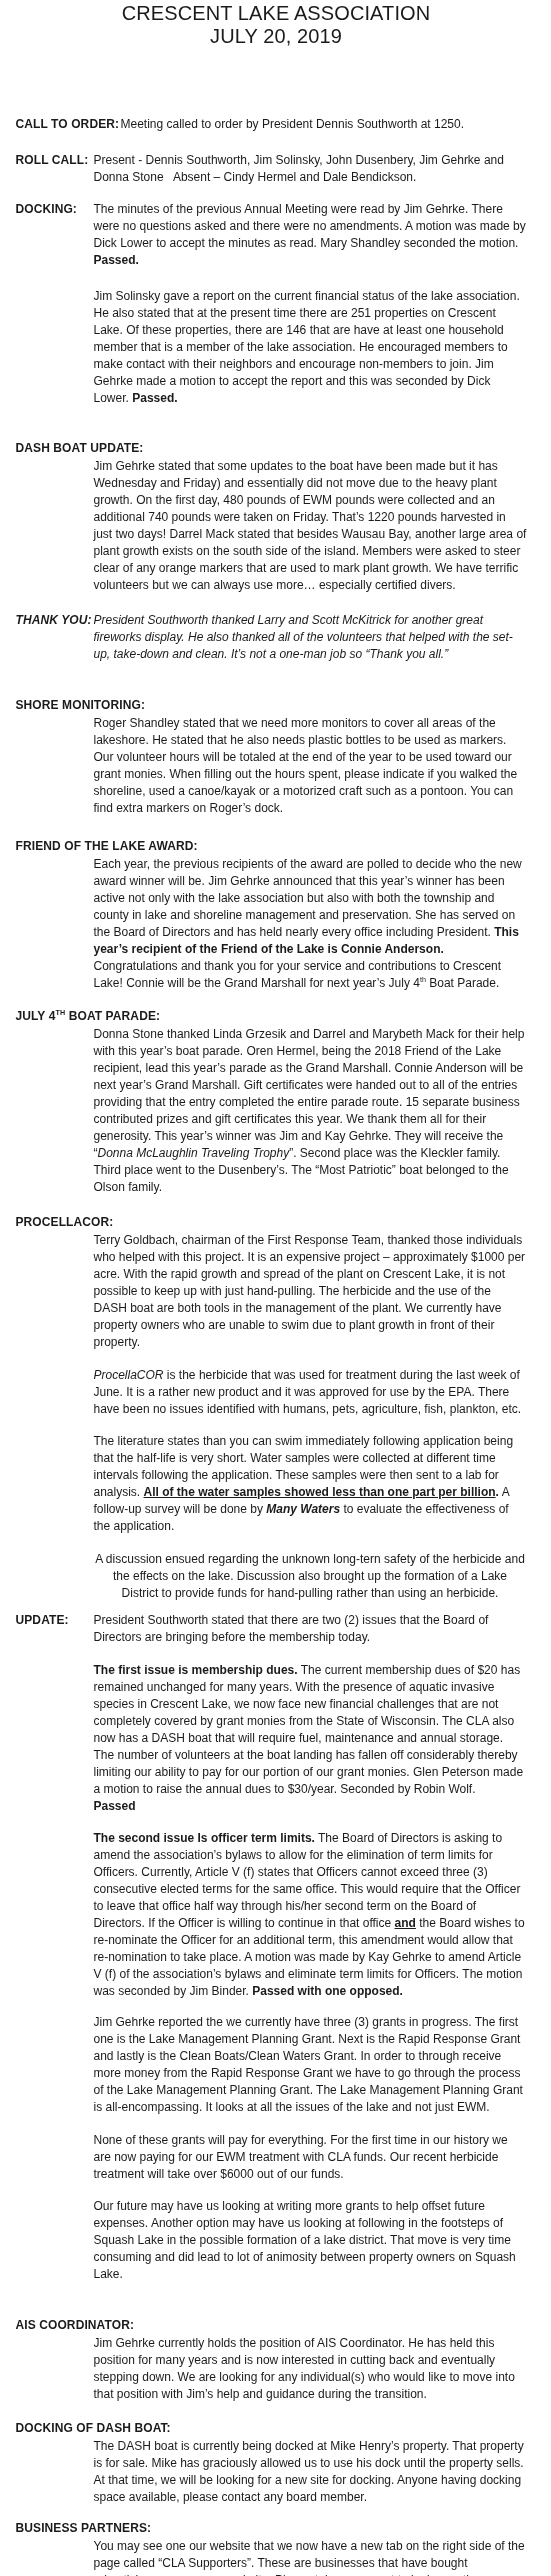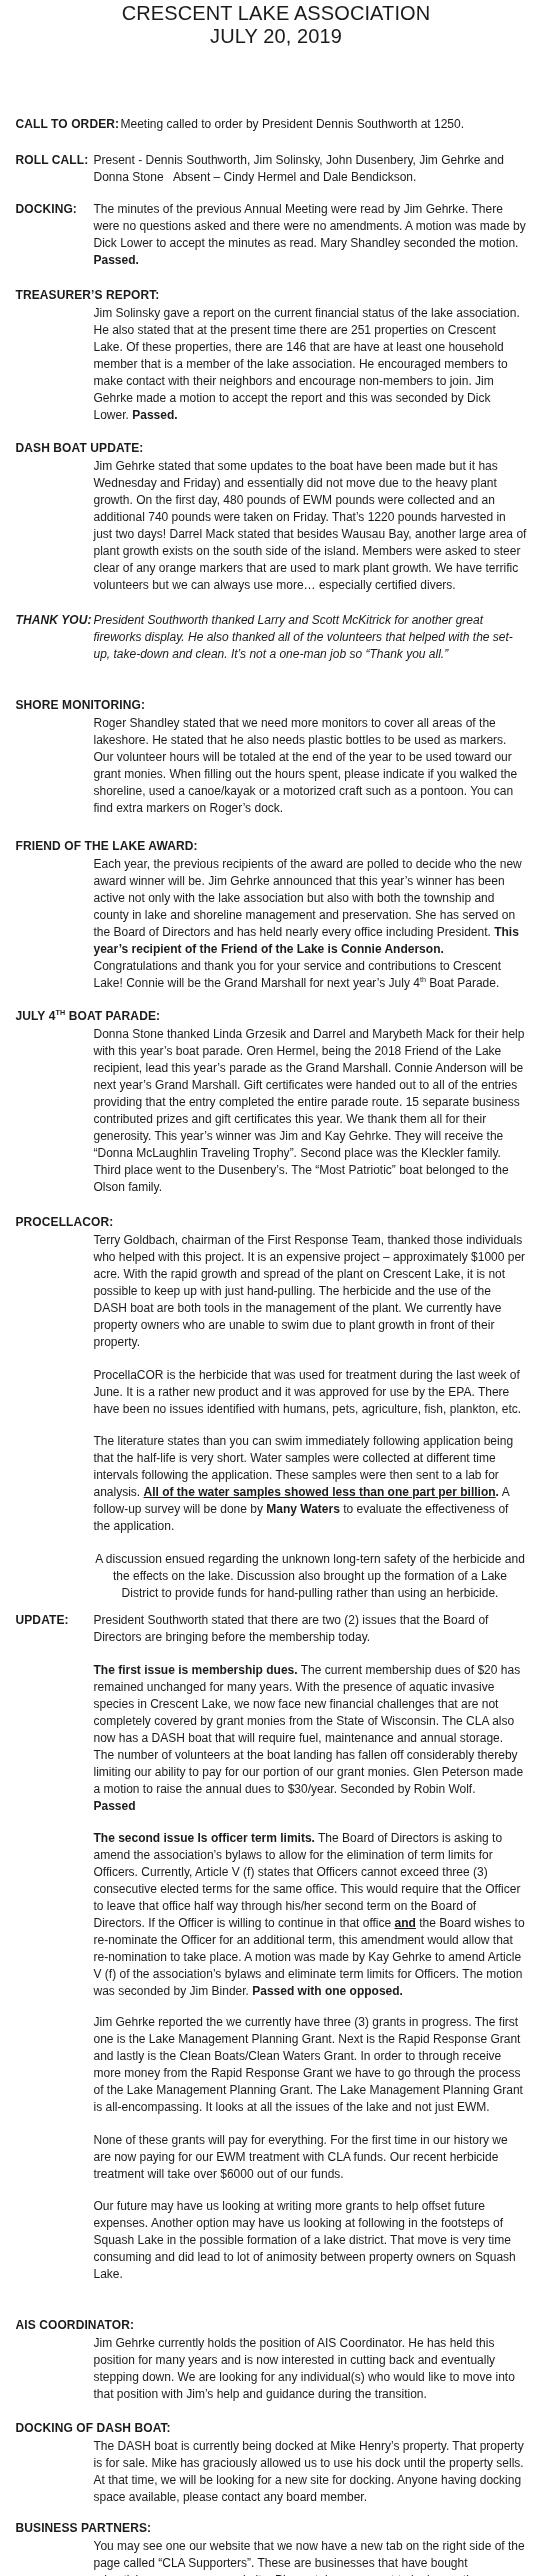--- a/index.html
+++ b/index.html
@@ -9,21 +9,21 @@
   .title-block{position:absolute;top:2.1px;left:0;width:552px;text-align:center;}
   .title-line{font-size:20px;line-height:23px;font-weight:400;letter-spacing:0.1px;}
   #sections{position:absolute;inset:0;}
   .sec{position:absolute;left:15.5px;width:518px;}
   .sec-label{font-weight:700;font-size:12px;line-height:17px;letter-spacing:0.1px;white-space:nowrap;}
   .sec.inline > .sec-label{position:absolute;left:0;top:0;}
   .sec.block > .sec-label{display:block;}
   .para{font-size:12px;line-height:17px;margin:0 0 15.5px 78px;max-width:433px;}
   .sec.block .para:first-of-type{margin-top:1px;}
   .b{font-weight:700;}
-  .i{}
+  .i{font-style:italic;}
   .u{text-decoration:underline;}
   sup.run{font-size:60%;line-height:0;}
 </style>
 </head>
 <body>
 
 <div class="page">
 
   <div class="title-block">
     <div class="title-line">CRESCENT LAKE ASSOCIATION</div>
@@ -37,21 +37,20 @@
       </section>
       <section class="sec inline" style="top: 152px;">
         <div class="sec-label">ROLL CALL:</div>
         <p class="para" style="margin-left: 78px;">Present - Dennis Southworth, Jim Solinsky, John Dusenbery, Jim Gehrke and Donna Stone&nbsp;&nbsp; Absent – Cindy Hermel and Dale Bendickson.</p>
       </section>
       <section class="sec inline" style="top: 201px;">
         <div class="sec-label">DOCKING:</div>
         <p class="para" style="margin-left: 78px;">The minutes of the previous Annual Meeting were read by Jim Gehrke.  There were no questions asked and there were no amendments.  A motion was made by Dick Lower to accept the minutes as read.  Mary Shandley seconded the motion.  <span class="run b">Passed.</span></p>
       </section>
       <section class="sec block" style="top: 287px;">
-        <div class="sec-label">TREASURER’S REPORT:</div>
         <p class="para" style="margin-left: 78px;">Jim Solinsky gave a report on the current financial status of the lake association.  He also stated that at the present time there are 251 properties on Crescent Lake.  Of these properties, there are 146 that are have at least one household member that is a member of the lake association.  He encouraged members to make contact with their neighbors and encourage non-members to join.  Jim Gehrke made a motion to accept the report and this was seconded by Dick Lower.   <span class="run b">Passed.</span></p>
       </section>
       <section class="sec block" style="top: 440px;">
         <div class="sec-label">DASH BOAT UPDATE:</div>
         <p class="para" style="margin-left: 78px;">Jim Gehrke stated that some updates to the boat have been made but it has Wednesday and Friday) and essentially did not move due to the heavy plant growth.  On the first day, 480 pounds of EWM pounds were collected and an additional 740 pounds were taken on Friday.  That’s 1220 pounds harvested in just two days!  Darrel Mack stated that besides Wausau Bay, another large area of plant growth exists on the south side of the island.  Members were asked to steer clear of any orange markers that are used to mark plant growth.   We have terrific volunteers but we can always use more… especially certified divers.</p>
       </section>
       <section class="sec inline" style="top: 612px; font-style: italic;">
         <div class="sec-label">THANK YOU:</div>
         <p class="para" style="margin-left: 78px;">President Southworth thanked Larry and Scott McKitrick for another great fireworks display.  He also thanked all of the volunteers that helped with the set-up, take-down and clean.  It’s not a one-man job so “Thank you all.”</p>
       </section>

